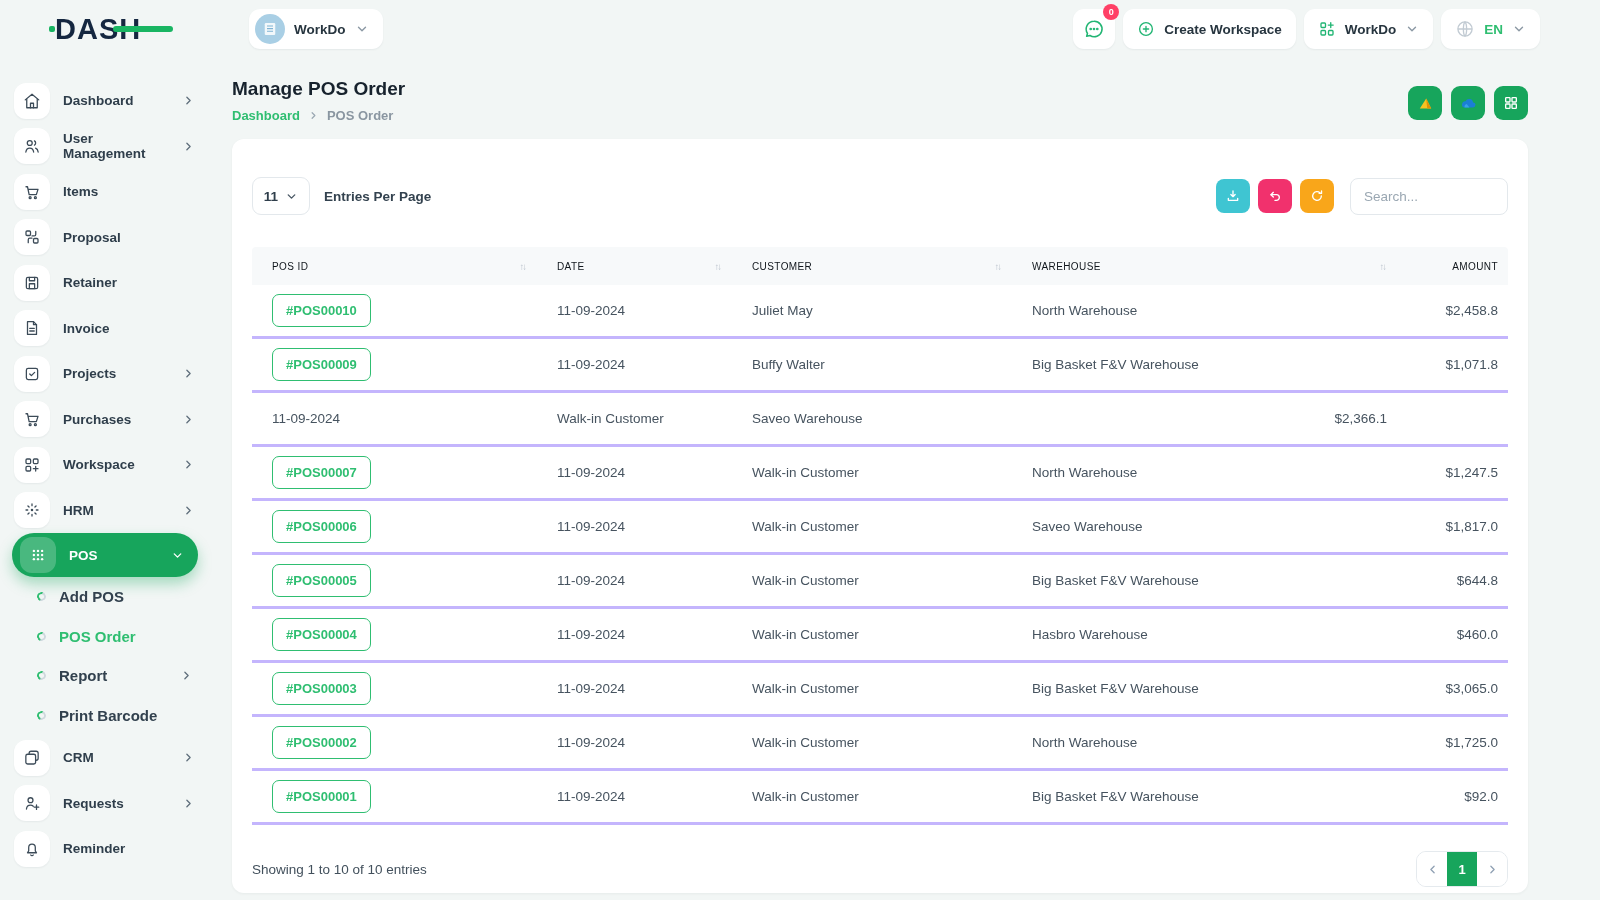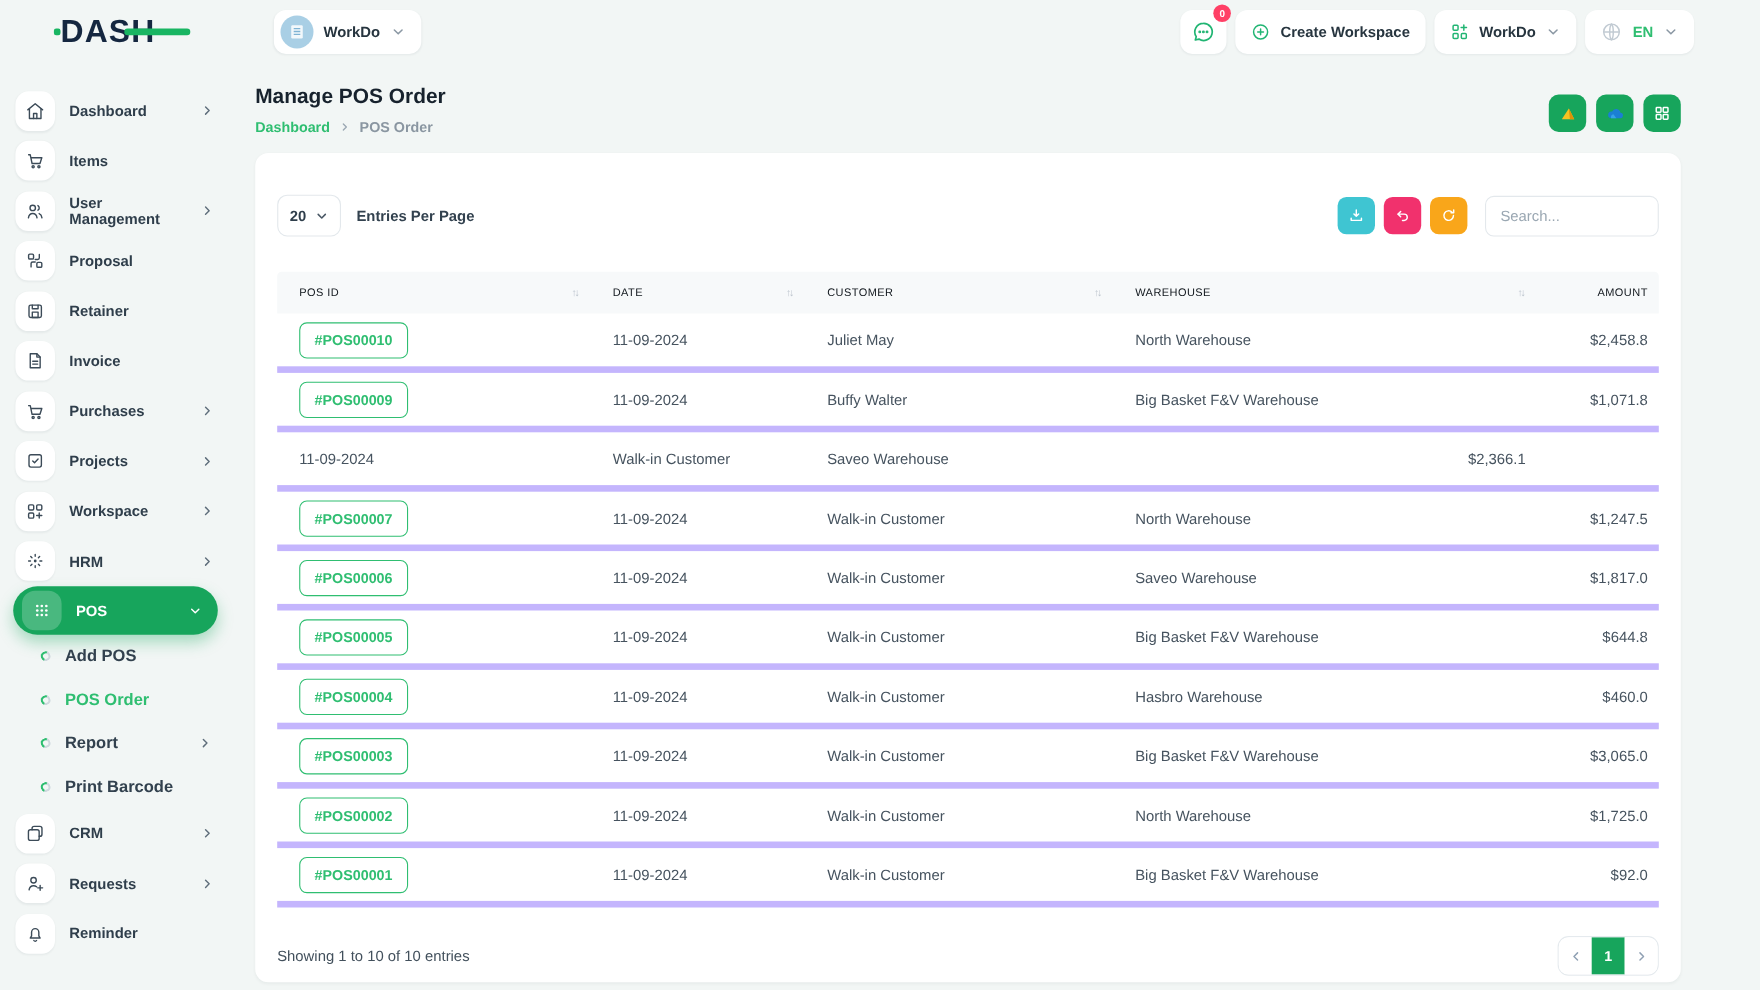--- a/index.html
+++ b/index.html
@@ -99,21 +99,21 @@
   }
   .search-input::placeholder { color:#9aa7b2; }
 
   
   .grid-cols { display:grid; grid-template-columns:285px 195px 280px 385px 1fr; align-items:center; }
   .thead { margin-top:32px; height:38px; background:#f7f9fa; border-radius:4px 4px 0 0; }
   .th { display:flex; align-items:center; justify-content:space-between; padding:0 12px 0 20px; }
   .th-label { font-size:10px; font-weight:400; letter-spacing:.4px; color:#10161c; }
   .sort { font-size:9.5px; color:#bcc4cd; letter-spacing:-2px; }
   .th-amount { justify-content:flex-end; padding-right:10px;align-items:flex-end; }
-  .trow { height:54px; border-bottom:6px solid #c4b5fd; }
+  .trow { height:54px; border-bottom:3px solid #c4b5fd; }
   .td { padding-left:20px; font-size:13.5px; color:#46535f; }
   .td-amount { text-align:right; padding-right:10px; padding-left:0; }
   .pos-badge {
     display:inline-block; padding:8px 13px; border:1px solid #2fbe71; color:#2fbe71;
     border-radius:7px; font-size:13px; font-weight:600; background:#fff; cursor:pointer;
   }
 
   
   .tfoot { display:flex; align-items:center; justify-content:space-between; margin-top:26px;gap:33px; }
   .showing { font-size:13.5px; color:#42505c; }
@@ -206,46 +206,46 @@
         </span>
       <span class="side-label">Dashboard</span>
       <svg class="side-chev" width="13" height="13" viewBox="0 0 24 24" fill="none" stroke="currentColor" stroke-width="2.4" stroke-linecap="round" stroke-linejoin="round">
           <path d="m9 6 6 6-6 6"></path>
         </svg>
     </div>
 
     <div class="side-item">
       <span class="icon-box">
           <svg width="18" height="18" viewBox="0 0 24 24" fill="none" stroke="currentColor" stroke-width="1.7" stroke-linecap="round" stroke-linejoin="round">
-            <circle cx="9.5" cy="19.5" r="1.3"></circle>
-            <circle cx="16.5" cy="19.5" r="1.3"></circle>
-            <path d="M4 5h2l2.2 10.5h9.6L20 8.5H7"></path>
-          </svg>
-        </span>
-      <span class="side-label">Items</span>
-    </div>
-
-    <div class="side-item">
-      <span class="icon-box">
-          <svg width="18" height="18" viewBox="0 0 24 24" fill="none" stroke="currentColor" stroke-width="1.7" stroke-linecap="round" stroke-linejoin="round">
             <circle cx="9" cy="8" r="3.3"></circle>
             <path d="M3.8 20c.5-3.3 2.7-5.2 5.2-5.2s4.7 1.9 5.2 5.2"></path>
             <path d="M15.3 5.2a3.3 3.3 0 0 1 0 5.6"></path>
             <path d="M16.8 14.9c1.9.8 3.1 2.5 3.4 5.1"></path>
           </svg>
         </span>
       <span class="side-label">User Management</span>
       <svg class="side-chev" width="13" height="13" viewBox="0 0 24 24" fill="none" stroke="currentColor" stroke-width="2.4" stroke-linecap="round" stroke-linejoin="round">
           <path d="m9 6 6 6-6 6"></path>
         </svg>
     </div>
 
     <div class="side-item">
       <span class="icon-box">
           <svg width="18" height="18" viewBox="0 0 24 24" fill="none" stroke="currentColor" stroke-width="1.7" stroke-linecap="round" stroke-linejoin="round">
+            <circle cx="9.5" cy="19.5" r="1.3"></circle>
+            <circle cx="16.5" cy="19.5" r="1.3"></circle>
+            <path d="M4 5h2l2.2 10.5h9.6L20 8.5H7"></path>
+          </svg>
+        </span>
+      <span class="side-label">Items</span>
+    </div>
+
+    <div class="side-item">
+      <span class="icon-box">
+          <svg width="18" height="18" viewBox="0 0 24 24" fill="none" stroke="currentColor" stroke-width="1.7" stroke-linecap="round" stroke-linejoin="round">
             <rect x="4" y="4" width="6" height="6" rx="1.4"></rect>
             <rect x="14" y="14" width="6" height="6" rx="1.4"></rect>
             <path d="M17 4.5v4a2 2 0 0 1-2 2h-3"></path>
             <path d="M7 19.5v-4a2 2 0 0 1 2-2h3"></path>
           </svg>
         </span>
       <span class="side-label">Proposal</span>
     </div>
 
     <div class="side-item">
@@ -266,39 +266,39 @@
             <path d="M14 3.5v4h4"></path>
             <path d="M9 12.5h6M9 16h6"></path>
           </svg>
         </span>
       <span class="side-label">Invoice</span>
     </div>
 
     <div class="side-item">
       <span class="icon-box">
           <svg width="18" height="18" viewBox="0 0 24 24" fill="none" stroke="currentColor" stroke-width="1.7" stroke-linecap="round" stroke-linejoin="round">
+            <rect x="4.5" y="4.5" width="15" height="15" rx="2.4"></rect>
+            <path d="m9 12 2.2 2.2 4.3-4.4"></path>
+          </svg>
+        </span>
+      <span class="side-label">Projects</span>
+      <svg class="side-chev" width="13" height="13" viewBox="0 0 24 24" fill="none" stroke="currentColor" stroke-width="2.4" stroke-linecap="round" stroke-linejoin="round">
+          <path d="m9 6 6 6-6 6"></path>
+        </svg>
+    </div>
+
+    <div class="side-item">
+      <span class="icon-box">
+          <svg width="18" height="18" viewBox="0 0 24 24" fill="none" stroke="currentColor" stroke-width="1.7" stroke-linecap="round" stroke-linejoin="round">
             <circle cx="9.5" cy="19.5" r="1.3"></circle>
             <circle cx="16.5" cy="19.5" r="1.3"></circle>
             <path d="M4 5h2l2.2 10.5h9.6L20 8.5H7"></path>
           </svg>
         </span>
       <span class="side-label">Purchases</span>
-      <svg class="side-chev" width="13" height="13" viewBox="0 0 24 24" fill="none" stroke="currentColor" stroke-width="2.4" stroke-linecap="round" stroke-linejoin="round">
-          <path d="m9 6 6 6-6 6"></path>
-        </svg>
-    </div>
-
-    <div class="side-item">
-      <span class="icon-box">
-          <svg width="18" height="18" viewBox="0 0 24 24" fill="none" stroke="currentColor" stroke-width="1.7" stroke-linecap="round" stroke-linejoin="round">
-            <rect x="4.5" y="4.5" width="15" height="15" rx="2.4"></rect>
-            <path d="m9 12 2.2 2.2 4.3-4.4"></path>
-          </svg>
-        </span>
-      <span class="side-label">Projects</span>
       <svg class="side-chev" width="13" height="13" viewBox="0 0 24 24" fill="none" stroke="currentColor" stroke-width="2.4" stroke-linecap="round" stroke-linejoin="round">
           <path d="m9 6 6 6-6 6"></path>
         </svg>
     </div>
 
     <div class="side-item">
       <span class="icon-box">
           <svg width="18" height="18" viewBox="0 0 24 24" fill="none" stroke="currentColor" stroke-width="1.7" stroke-linecap="round">
             <rect x="4" y="4" width="6.2" height="6.2" rx="1.4"></rect>
             <rect x="13.8" y="4" width="6.2" height="6.2" rx="1.4"></rect>
@@ -438,21 +438,21 @@
               <rect x="13.5" y="13.5" width="6.5" height="6.5" rx="1"></rect>
             </svg>
         </button>
       </div>
     </div>
 
     <section class="card">
 
       <div class="controls">
         <div class="per-page">
-          <span>20</span>
+          <span>11</span>
           <svg class="chev-down" width="13" height="13" viewBox="0 0 24 24" fill="none" stroke="#4a5865" stroke-width="2.6" stroke-linecap="round" stroke-linejoin="round">
               <path d="m6 9 6 6 6-6"></path>
             </svg>
         </div>
         <span class="per-page-label">Entries Per Page</span>
 
         <div class="controls-right">
           <button class="mini-btn mini-teal">
             <svg width="16" height="16" viewBox="0 0 24 24" fill="none" stroke="#ffffff" stroke-width="2" stroke-linecap="round" stroke-linejoin="round">
                 <path d="M12 4.5v8.5m0 0 3.2-3.2M12 13 8.8 9.8"></path>

